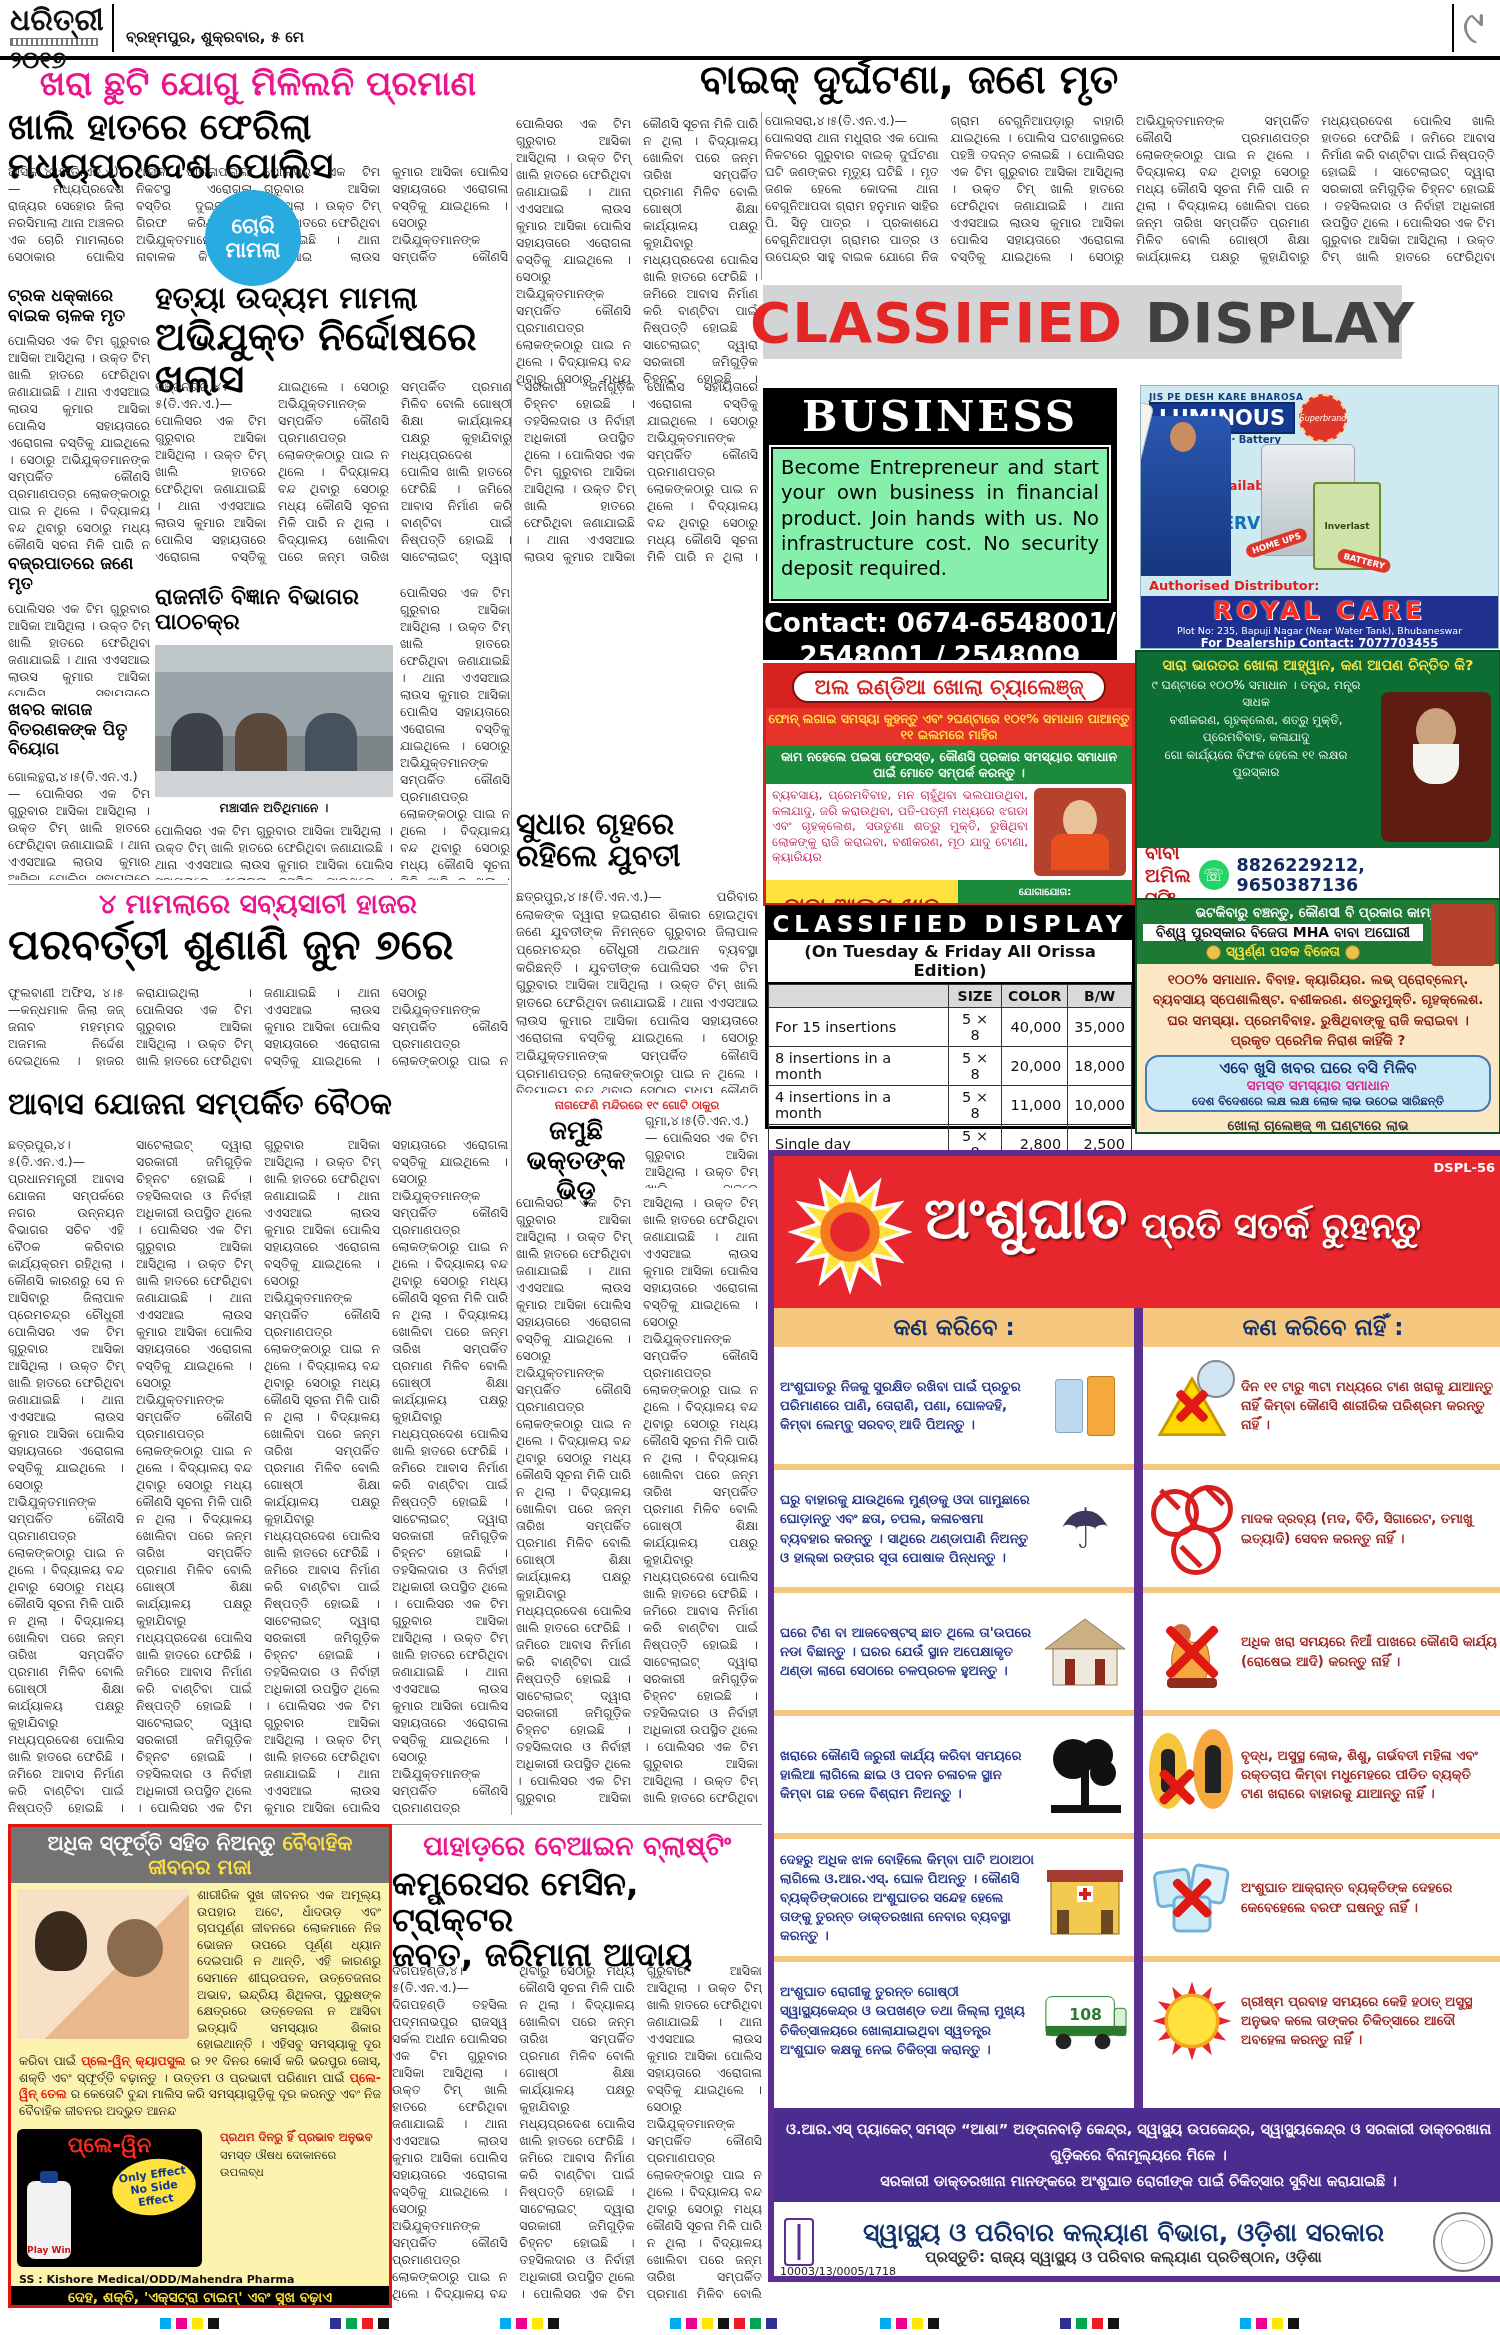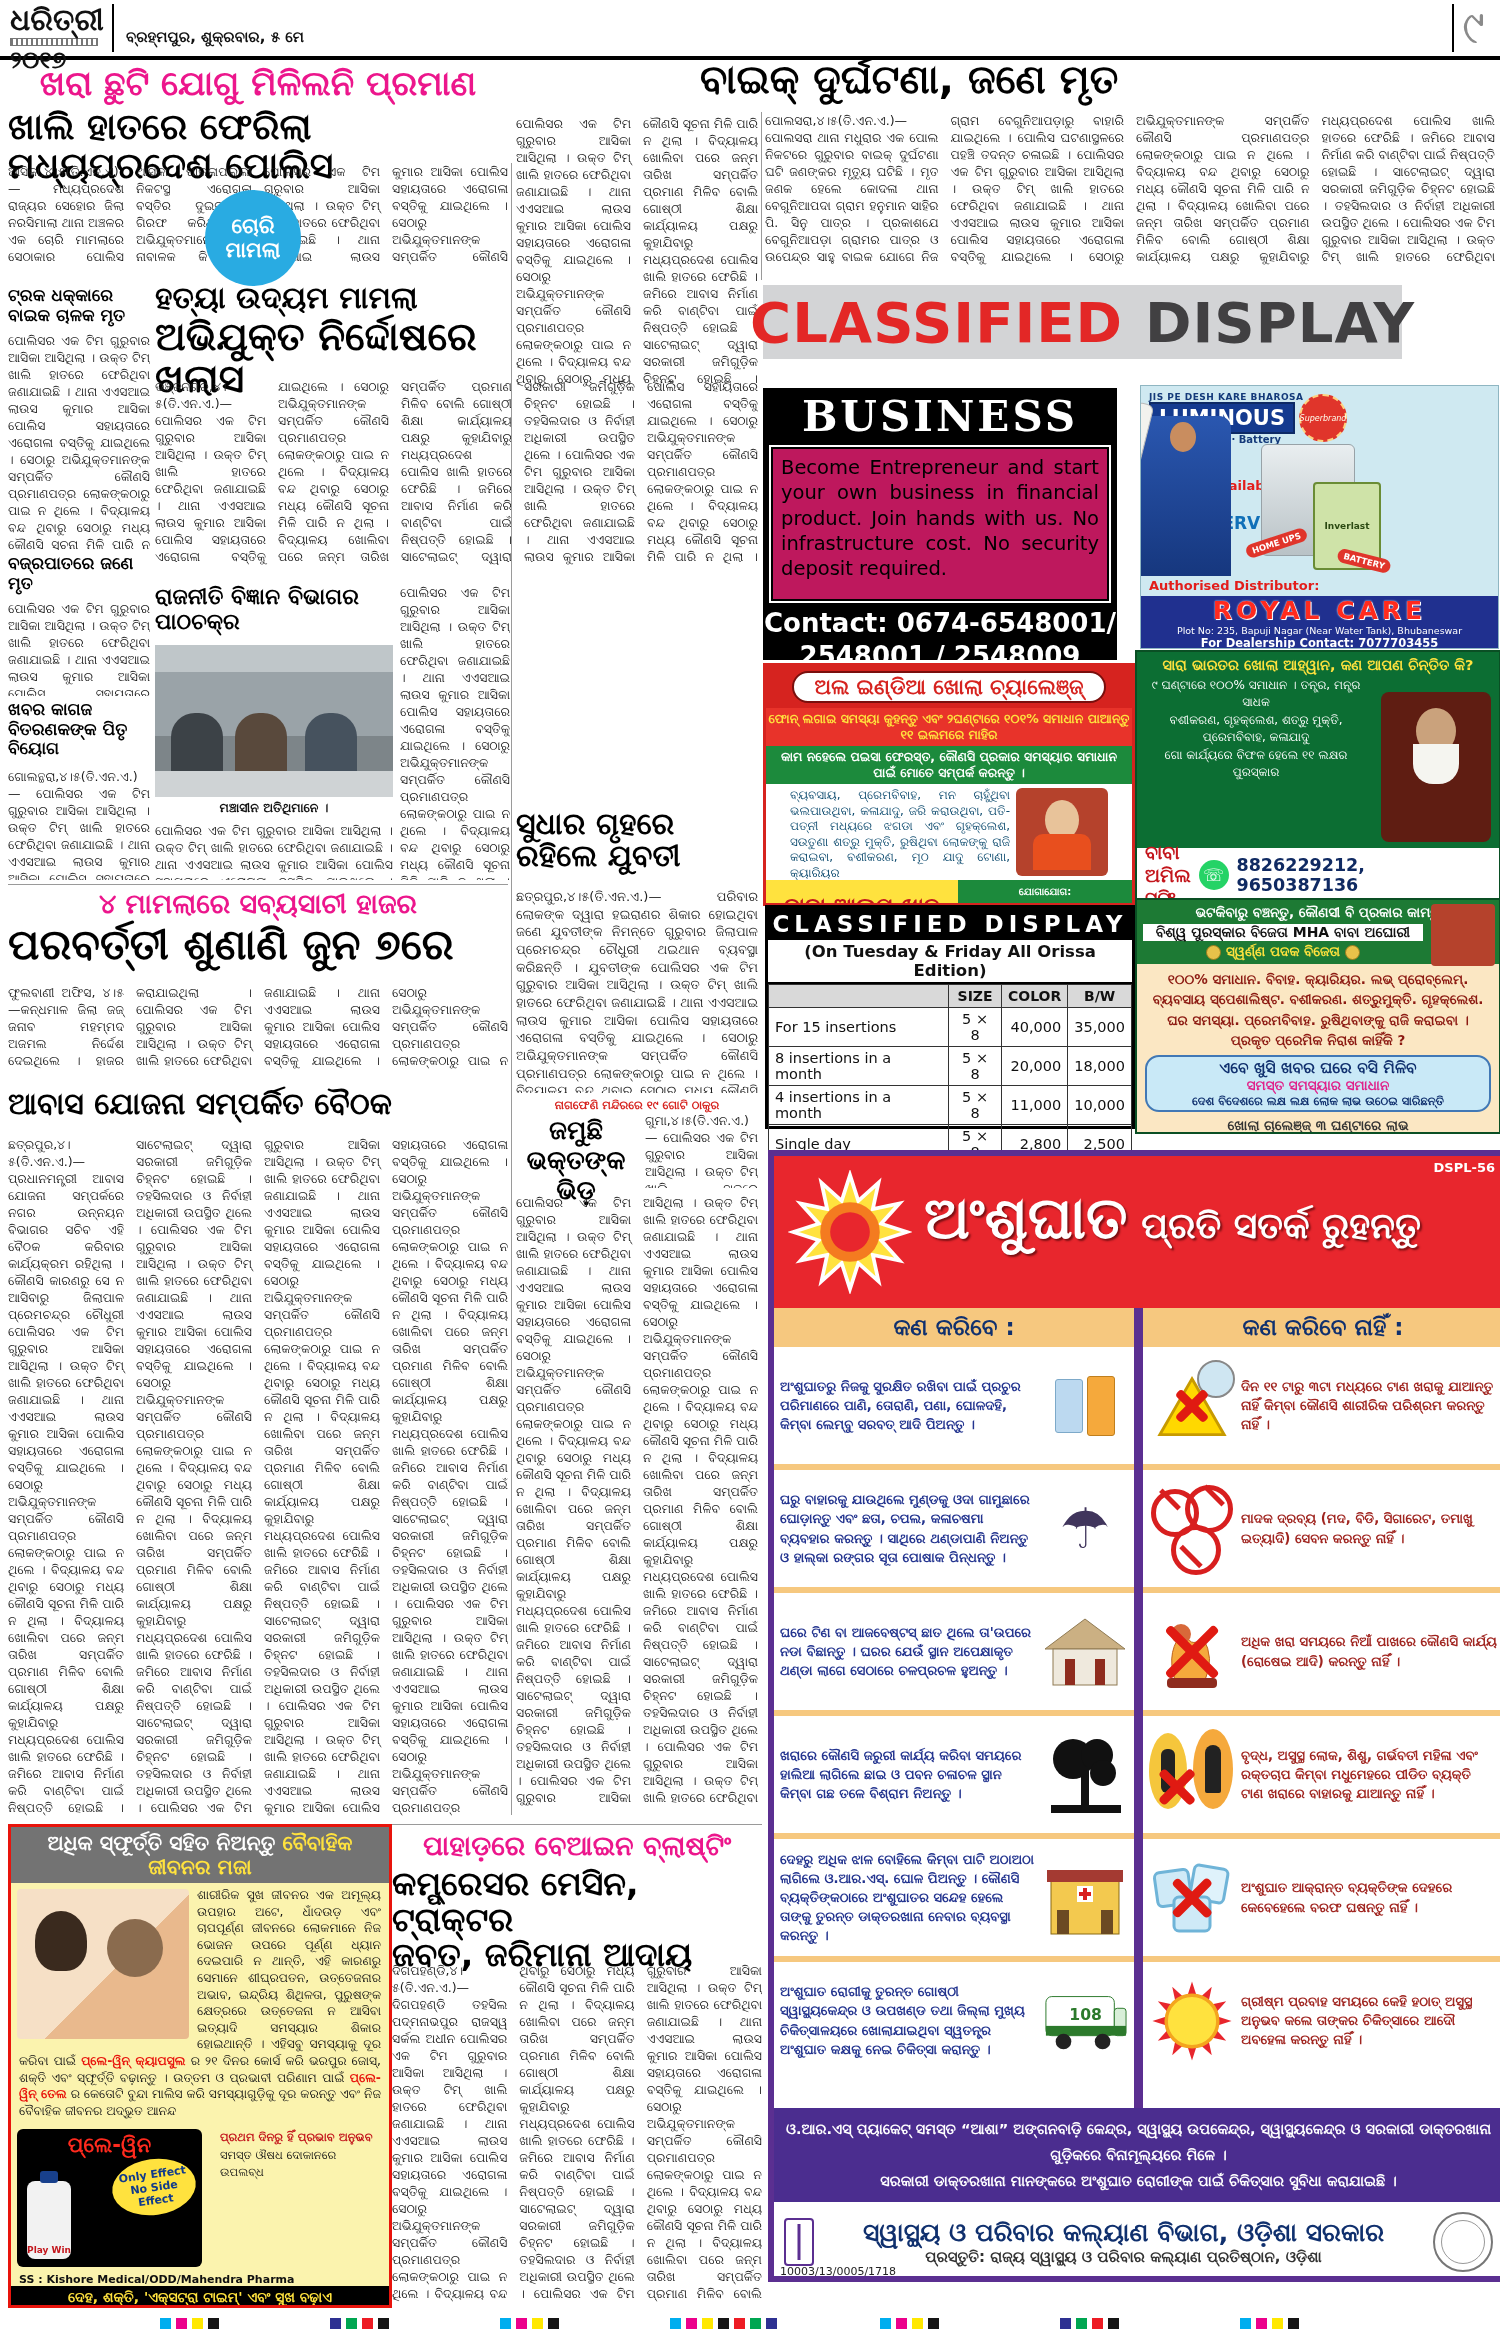--- a/index.html
+++ b/index.html
@@ -21,21 +21,21 @@
   #pgno{font-size:46px;color:#8a8a8a;font-family:"DejaVu Serif",serif}
   
   .badge{background:#29abe2;border-radius:50%;color:#fff;font-weight:bold;text-align:center;display:flex;flex-direction:column;justify-content:center;font-size:21px;line-height:1.15}
   
   #banner{background:#d3d4d6;display:flex;align-items:center;justify-content:center;gap:22px}
   #banner .w1{color:#e32726;font-weight:bold;font-size:56px;letter-spacing:1px}
   #banner .w2{color:#414042;font-weight:bold;font-size:56px;letter-spacing:1px}
   
   #biz{background:#000;color:#fff;text-align:center}
   #biz .t{font-family:"DejaVu Serif","Liberation Serif",serif;font-weight:bold;font-size:42px;letter-spacing:3px;padding-top:4px}
-  #biz .b{background:#be185d;color:#000;margin:6px 8px;border:2px solid #000;outline:2px solid #fff;font-size:19.5px;text-align:justify;padding:6px 8px;line-height:1.3}
+  #biz .b{background:#86efac;color:#000;margin:6px 8px;border:2px solid #000;outline:2px solid #fff;font-size:19.5px;text-align:justify;padding:6px 8px;line-height:1.3}
   #biz .c{font-weight:bold;font-size:26px;line-height:1.25}
   
   #lum{background:#cfe9f1;border:1px solid #8fb6c2;overflow:hidden}
   #lum .tag{font-size:9px;color:#143a7a;font-weight:bold;letter-spacing:.5px}
   #lum .logo{background:#143a8f;color:#fff;font-weight:bold;font-size:21px;padding:2px 8px;border:2px solid #0d2a66;display:inline-block}
   #lum .sub{font-size:10px;color:#143a7a;font-weight:bold}
   #lum .fin{color:#e31d1a;font-weight:bold;font-size:13px}
   #lum .baj{color:#1170b8;font-weight:bold;font-size:17px;line-height:1}
   #lum .dist{color:#e31d1a;font-weight:bold;font-size:13px}
   #lum .royal{background:#20308f;color:#fff;text-align:center}
@@ -45,21 +45,21 @@
   .seal{background:#e0352b;border-radius:50%;color:#ffe; display:flex;align-items:center;justify-content:center;font-size:8px;font-style:italic;border:2px dashed #ffd27f}
   .sachin{background:linear-gradient(180deg,#2a57b0,#16377e);border-radius:12px 12px 0 0;position:relative}
   .sachin .fc{position:absolute;width:26px;height:30px;border-radius:50%;background:#c98d5f;top:6px;left:50%;transform:translateX(-50%)}
   .bat{position:absolute;width:16px;height:95px;background:#f2f2ee;border:1px solid #bbb;border-radius:7px;transform:rotate(14deg)}
   
   #alam{border:3px solid #d6231f;overflow:hidden}
   #alam .top{background:#d6231f;padding:5px 26px}
   #alam .pill{background:#fff;border-radius:16px;text-align:center;color:#d6231f;font-weight:bold;font-size:21px;padding:2px 0;border:2px solid #7a0f0d}
   #alam .l1{background:#e8332a;color:#ffe23e;font-weight:bold;font-size:12.5px;text-align:center;padding:3px 2px}
   #alam .l2{background:#1c8a3c;color:#fff;font-weight:bold;font-size:12.5px;text-align:center;padding:3px 2px}
-  #alam .body{font-size:12px;color:#0c4a6e;padding:4px 24px;line-height:1.3;text-align:justify}
+  #alam .body{font-size:12px;color:#be185d;padding:4px 6px;line-height:1.3;text-align:justify}
   #alam .sai{float:right;width:92px;height:88px;background:#b5422c;border-radius:6px;margin-left:6px;position:relative}
   #alam .sai:before{content:"";position:absolute;left:50%;top:12px;transform:translateX(-50%);width:34px;height:40px;background:#e8c39a;border-radius:50%}
   #alam .sai:after{content:"";position:absolute;left:50%;top:46px;transform:translateX(-50%);width:58px;height:36px;background:#e84f1e;border-radius:10px 10px 0 0}
   #alam .bot{display:flex;height:52px}
   #alam .nm{flex:1.2;background:#ffe23e;color:#c3161c;font-weight:bold;font-size:23px;display:flex;align-items:center;justify-content:center}
   #alam .ph{flex:1;background:#1c8a3c;color:#fff;display:flex;flex-direction:column;align-items:center;justify-content:center;font-weight:bold}
   #alam .ph .lb{font-size:10px}
   #alam .ph .no{font-size:25px}
   
   #sufi{background:#0c6e33;overflow:hidden;border:2px solid #0a4f24}

